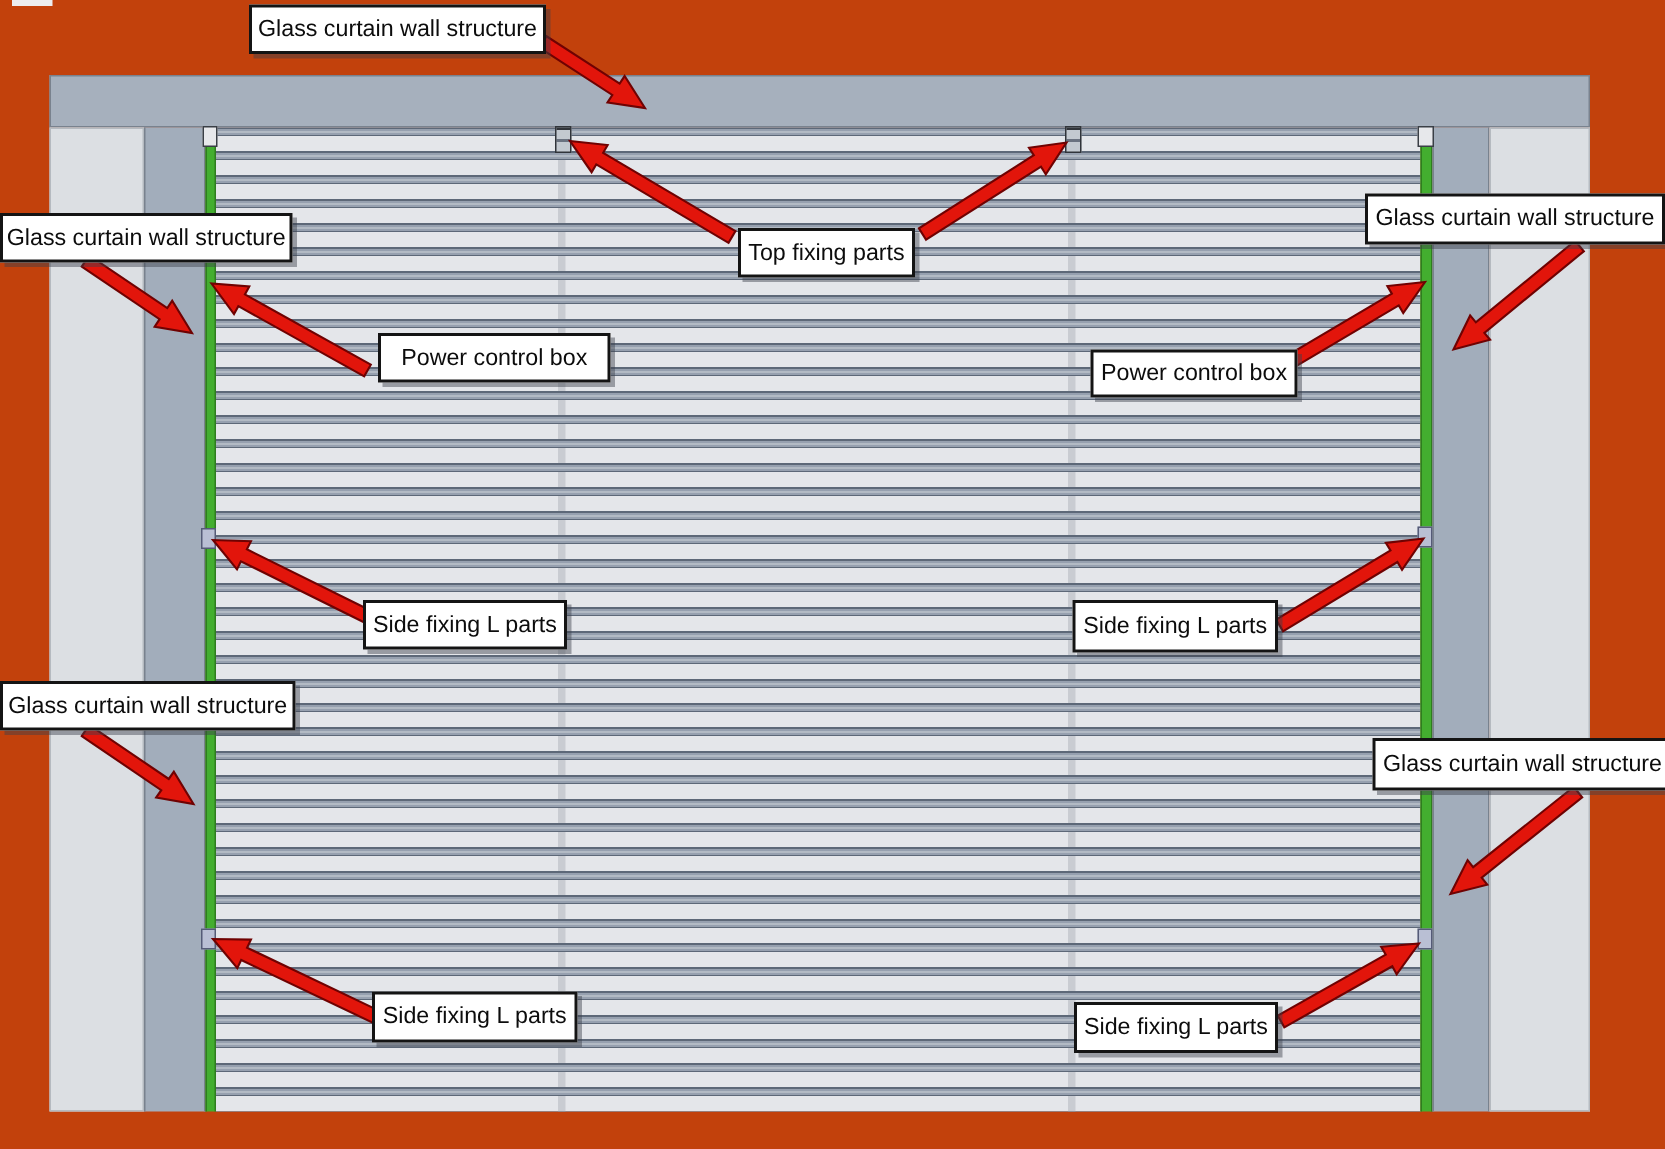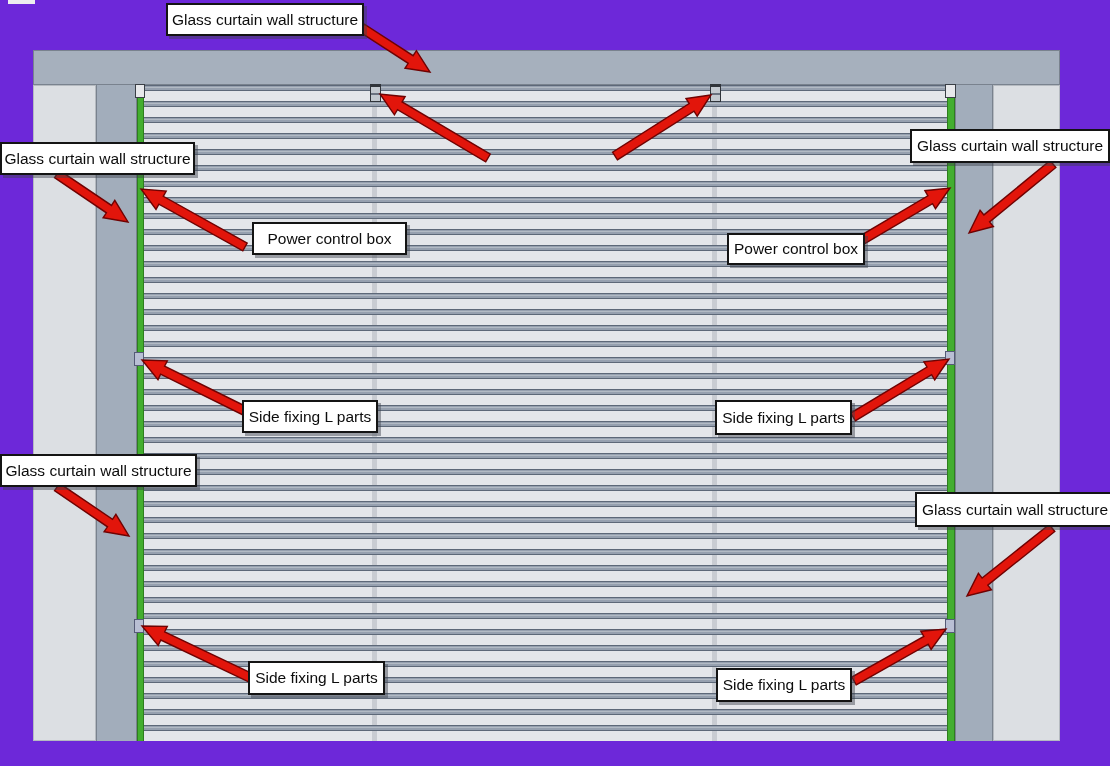--- a/index.html
+++ b/index.html
@@ -5,21 +5,21 @@
   :root{
     --beam:#a6b0bd; --column-dark:#a2adbb; --column-light:#dcdfe3;
     --green-rail:#43ae2f; --green-edge:#2e7d1e;
     --blind-bg:#e4e6ea; --slat-dark:#5d6878; --slat-mid:#96a0af; --slat-light:#b2bac4;
     --tape:#c9ccd2; --clip:#b9bfd4; --clip-border:#555b77;
     --arrow-fill:#e2150b; --arrow-outline:#6f0202;
     --label-bg:#ffffff; --label-border:#141414; --outline:#79828e;
   }
   html,body{margin:0;padding:0;background:#fff;}
   .canvas{
-    position:relative;width:1110px;height:766px;background:#6d28d9;overflow:hidden;
+    position:relative;width:1110px;height:766px;background:#c2410c;overflow:hidden;
     font-family:"Liberation Sans","DejaVu Sans",sans-serif;
   }
   .canvas *{box-sizing:border-box;}
   .struct{position:absolute;}
   .beam{left:33px;top:50px;width:1027px;height:35px;background:var(--beam);border:1px solid var(--outline);}
   .col-light{background:var(--column-light);border:1px solid #b5bac0;top:85px;height:656px;}
   .col-dark{background:var(--column-dark);border-left:1px solid var(--outline);border-right:1px solid var(--outline);top:85px;height:656px;}
   .rail{background:var(--green-rail);border-left:1px solid var(--green-edge);border-right:1px solid var(--green-edge);top:85px;height:656px;}
   .blinds{left:144px;top:85px;width:803px;height:656px;background:var(--blind-bg);}
   .tape{position:absolute;top:0;width:5px;height:100%;background:var(--tape);}
@@ -85,20 +85,21 @@
       <polygon points="855.3,420.9 931.6,374.7 934.7,379.9 949.0,359.0 923.9,361.9 927.0,367.0 850.7,413.1"></polygon>
       <polygon points="54.5,490.7 107.5,526.8 104.1,531.7 129.0,536.0 115.9,514.4 112.5,519.3 59.5,483.3"></polygon>
       <polygon points="1049.2,524.5 982.1,578.1 978.4,573.4 967.0,596.0 991.5,589.8 987.8,585.1 1054.8,531.5"></polygon>
       <polygon points="252.9,673.9 164.7,631.8 167.3,626.4 142.0,626.0 158.2,645.4 160.8,640.0 249.1,682.1"></polygon>
       <polygon points="856.2,684.9 928.2,644.2 931.1,649.5 946.0,629.0 920.8,631.2 923.8,636.4 851.8,677.1"></polygon>
     </svg>
 
   <div class="callout" style="left: 166px; top: 3px; width: 198px; height: 33px;">Glass curtain wall structure</div>
   <div class="callout" style="left: 0px; top: 142px; width: 195px; height: 33px;">Glass curtain wall structure</div>
   <div class="callout" style="left: 910px; top: 129px; width: 200px; height: 34px;">Glass curtain wall structure</div>
+  <div class="callout" style="left: 492px; top: 152px; width: 118px; height: 33px;">Top fixing parts</div>
   <div class="callout" style="left: 252px; top: 222px; width: 155px; height: 33px;">Power control box</div>
   <div class="callout" style="left: 727px; top: 233px; width: 138px; height: 32px;">Power control box</div>
   <div class="callout" style="left: 242px; top: 400px; width: 136px; height: 33px;">Side fixing L parts</div>
   <div class="callout" style="left: 715px; top: 400px; width: 137px; height: 35px;">Side fixing L parts</div>
   <div class="callout" style="left: 0px; top: 454px; width: 197px; height: 33px;">Glass curtain wall structure</div>
   <div class="callout" style="left: 915px; top: 492px; width: 200px; height: 35px;">Glass curtain wall structure</div>
   <div class="callout" style="left: 248px; top: 661px; width: 137px; height: 34px;">Side fixing L parts</div>
   <div class="callout" style="left: 716px; top: 668px; width: 136px; height: 34px;">Side fixing L parts</div>
 
 <div class="top-clip" style="left: 370px; top: 84px;"></div>

